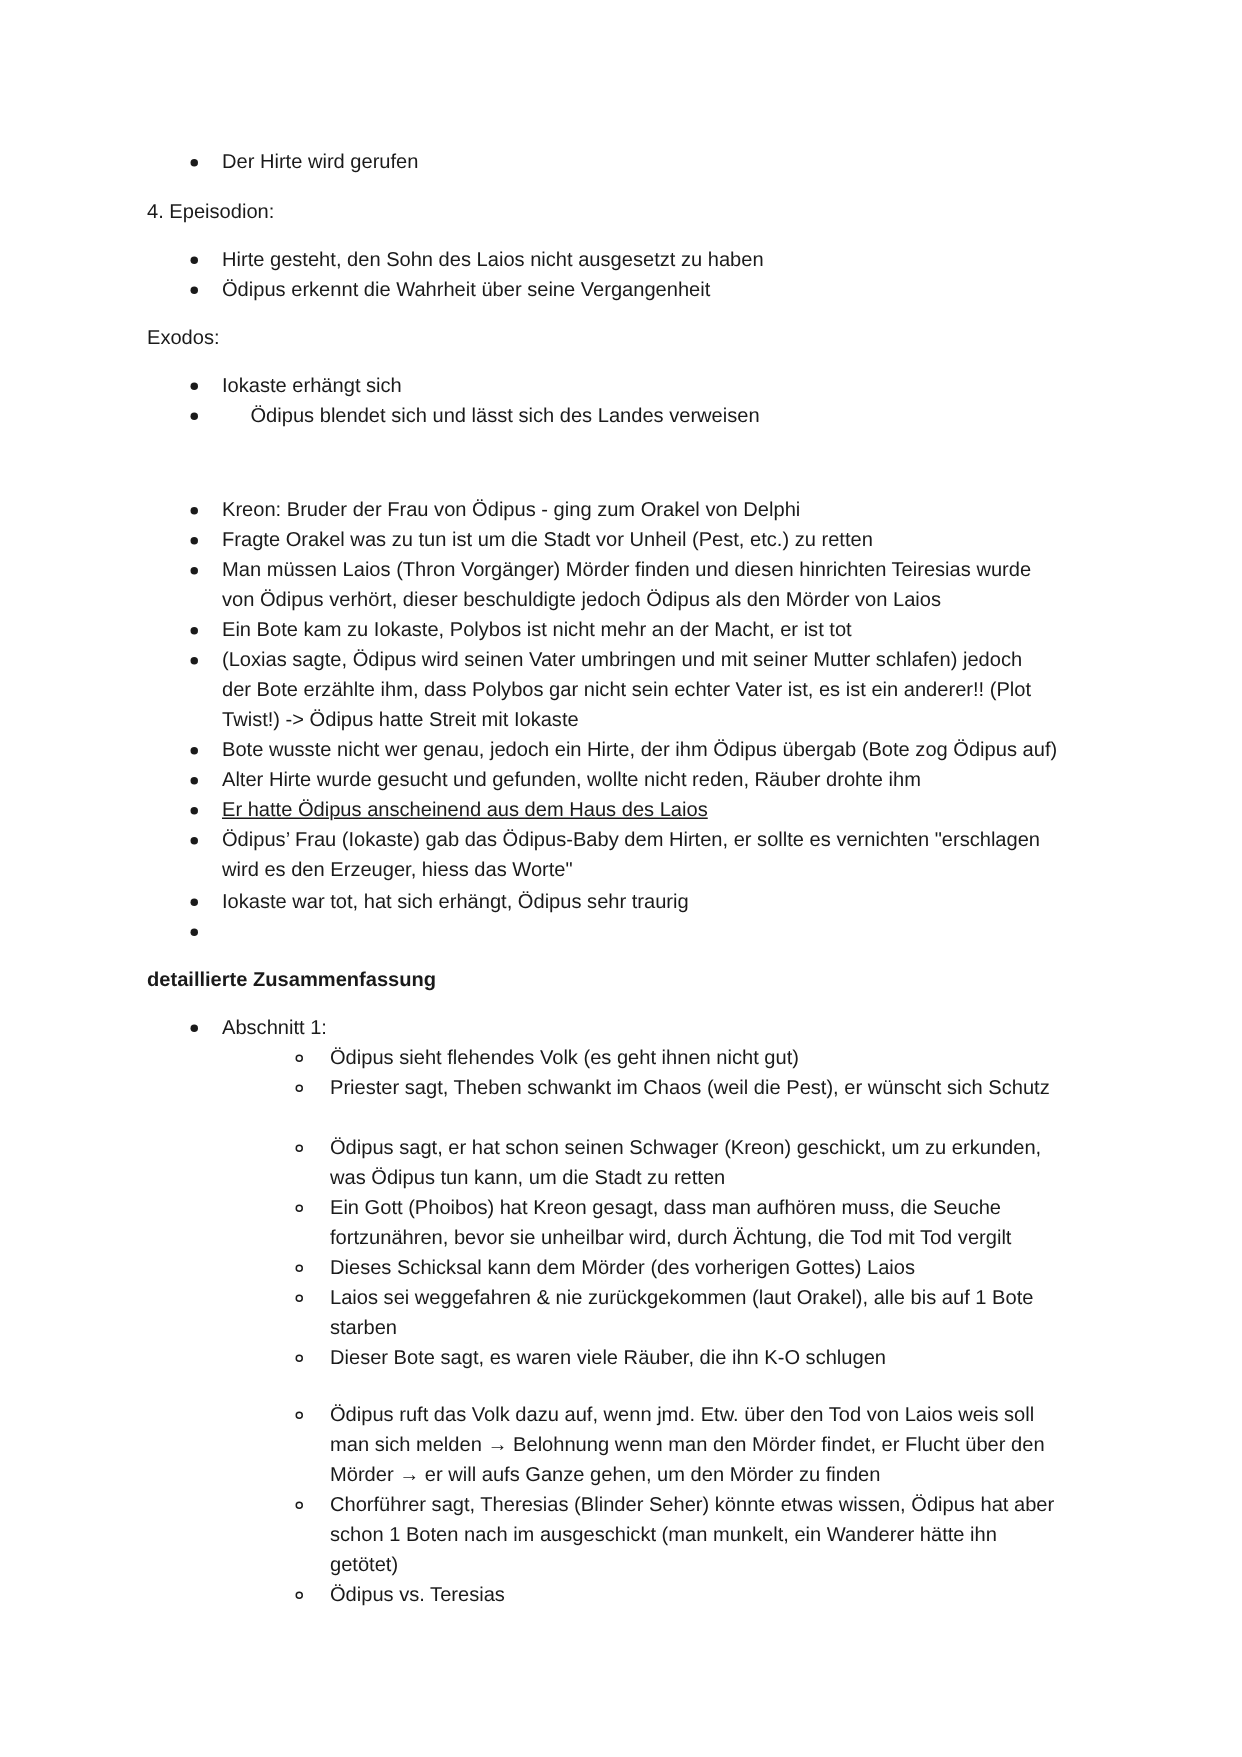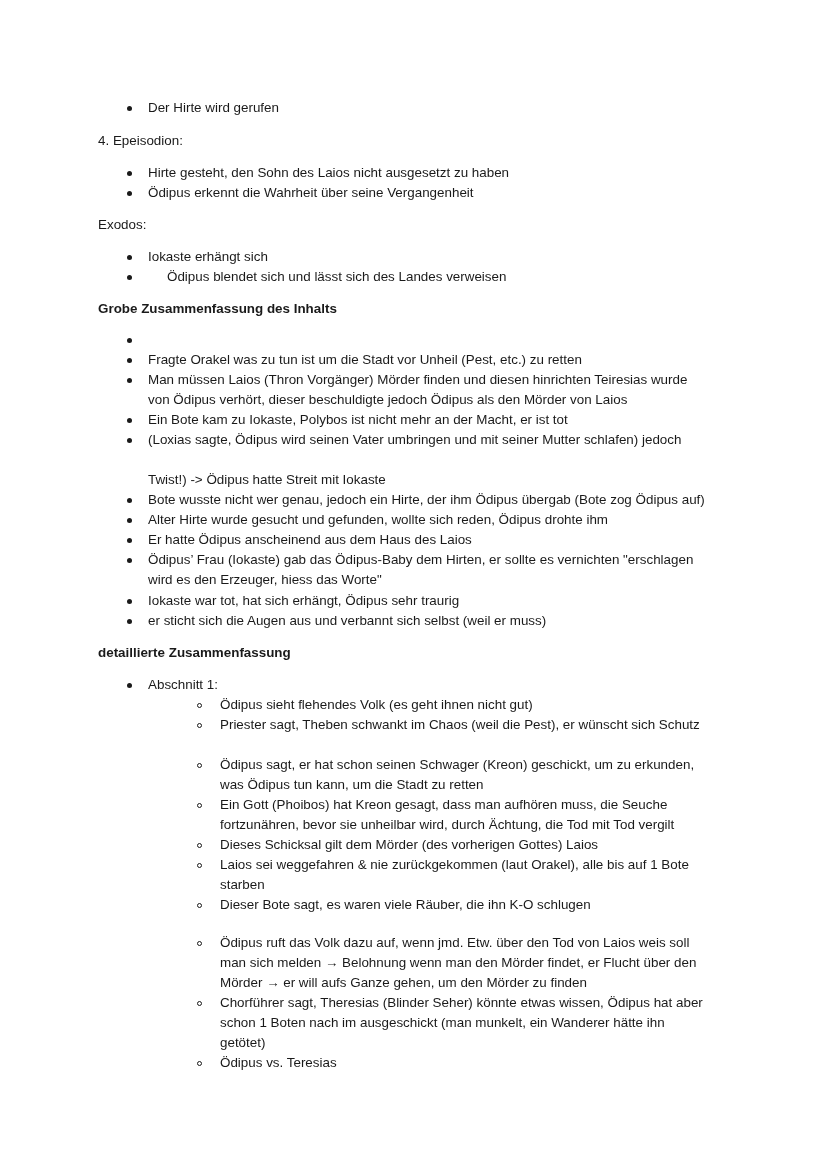--- a/index.html
+++ b/index.html
@@ -23,60 +23,60 @@
     <div class="line" style="left: 98px; top: 131px;">4. Epeisodion:</div>
     <span class="bullet" style="left: 127px; top: 171px;"></span>
     <div class="line" style="left: 148px; top: 163px;">Hirte gesteht, den Sohn des Laios nicht ausgesetzt zu haben</div>
     <span class="bullet" style="left: 127px; top: 191px;"></span>
     <div class="line" style="left: 148px; top: 183px;">Ödipus erkennt die Wahrheit über seine Vergangenheit</div>
     <div class="line" style="left: 98px; top: 215px;">Exodos:</div>
     <span class="bullet" style="left: 127px; top: 255px;"></span>
     <div class="line" style="left: 148px; top: 247px;">Iokaste erhängt sich</div>
     <span class="bullet" style="left: 127px; top: 275px;"></span>
     <div class="line" style="left: 148px; top: 267px; margin-left: 19px;">Ödipus blendet sich und lässt sich des Landes verweisen</div>
-    <div class="line bold" style="left: 98px; top: 299px;">Grobe Zusammenfassung des Inhalts</div>
     <span class="bullet" style="left: 127px; top: 338px;"></span>
+    <div class="line" style="left: 148px; top: 330px;">Kreon: Bruder der Frau von Ödipus - ging zum Orakel von Delphi</div>
     <span class="bullet" style="left: 127px; top: 358px;"></span>
     <div class="line" style="left: 148px; top: 350px;">Fragte Orakel was zu tun ist um die Stadt vor Unheil (Pest, etc.) zu retten</div>
     <span class="bullet" style="left: 127px; top: 378px;"></span>
     <div class="line" style="left: 148px; top: 390px;">von Ödipus verhört, dieser beschuldigte jedoch Ödipus als den Mörder von Laios</div>
     <div class="line" style="left: 148px; top: 370px;">Man müssen Laios (Thron Vorgänger) Mörder finden und diesen hinrichten Teiresias wurde</div>
     <span class="bullet" style="left: 127px; top: 418px;"></span>
     <div class="line" style="left: 148px; top: 410px;">Ein Bote kam zu Iokaste, Polybos ist nicht mehr an der Macht, er ist tot</div>
     <span class="bullet" style="left: 127px; top: 438px;"></span>
     <div class="line" style="left: 148px; top: 430px;">(Loxias sagte, Ödipus wird seinen Vater umbringen und mit seiner Mutter schlafen) jedoch</div>
+    <div class="line" style="left: 148px; top: 450px;">der Bote erzählte ihm, dass Polybos gar nicht sein echter Vater ist, es ist ein anderer!! (Plot</div>
     <div class="line" style="left: 148px; top: 470px;">Twist!) -&gt; Ödipus hatte Streit mit Iokaste</div>
     <span class="bullet" style="left: 127px; top: 498px;"></span>
     <div class="line" style="left: 148px; top: 490px;">Bote wusste nicht wer genau, jedoch ein Hirte, der ihm Ödipus übergab (Bote zog Ödipus auf)</div>
     <span class="bullet" style="left: 127px; top: 518px;"></span>
-    <div class="line" style="left: 148px; top: 510px;">Alter Hirte wurde gesucht und gefunden, wollte sich reden, Ödipus drohte ihm</div>
+    <div class="line" style="left: 148px; top: 510px;">Alter Hirte wurde gesucht und gefunden, wollte nicht reden, Räuber drohte ihm</div>
     <span class="bullet" style="left: 127px; top: 538px;"></span>
-    <div class="line" style="left: 148px; top: 530px;">Er hatte Ödipus anscheinend aus dem Haus des Laios</div>
+    <div class="line" style="left: 148px; top: 530px; text-decoration: underline;">Er hatte Ödipus anscheinend aus dem Haus des Laios</div>
     <span class="bullet" style="left: 127px; top: 558px;"></span>
     <div class="line" style="left: 148px; top: 550px;">Ödipus’ Frau (Iokaste) gab das Ödipus-Baby dem Hirten, er sollte es vernichten "erschlagen</div>
     <div class="line" style="left: 148px; top: 570px;">wird es den Erzeuger, hiess das Worte"</div>
     <span class="bullet" style="left: 127px; top: 599px;"></span>
     <div class="line" style="left: 148px; top: 591px;">Iokaste war tot, hat sich erhängt, Ödipus sehr traurig</div>
     <span class="bullet" style="left: 127px; top: 619px;"></span>
-    <div class="line" style="left: 148px; top: 611px;">er sticht sich die Augen aus und verbannt sich selbst (weil er muss)</div>
     <div class="line bold" style="left: 98px; top: 643px;">detaillierte Zusammenfassung</div>
     <span class="bullet" style="left: 127px; top: 683px;"></span>
     <div class="line" style="left: 148px; top: 675px;">Abschnitt 1:</div>
     <span class="circle" style="left: 197px; top: 703px;"></span>
     <div class="line" style="left: 220px; top: 695px;">Ödipus sieht flehendes Volk (es geht ihnen nicht gut)</div>
     <span class="circle" style="left: 197px; top: 723px;"></span>
     <div class="line" style="left: 220px; top: 715px;">Priester sagt, Theben schwankt im Chaos (weil die Pest), er wünscht sich Schutz</div>
     <span class="circle" style="left: 197px; top: 763px;"></span>
     <div class="line" style="left: 220px; top: 755px;">Ödipus sagt, er hat schon seinen Schwager (Kreon) geschickt, um zu erkunden,</div>
     <div class="line" style="left: 220px; top: 775px;">was Ödipus tun kann, um die Stadt zu retten</div>
     <span class="circle" style="left: 197px; top: 803px;"></span>
     <div class="line" style="left: 220px; top: 795px;">Ein Gott (Phoibos) hat Kreon gesagt, dass man aufhören muss, die Seuche</div>
     <div class="line" style="left: 220px; top: 815px;">fortzunähren, bevor sie unheilbar wird, durch Ächtung, die Tod mit Tod vergilt</div>
     <span class="circle" style="left: 197px; top: 843px;"></span>
-    <div class="line" style="left: 220px; top: 835px;">Dieses Schicksal gilt dem Mörder (des vorherigen Gottes) Laios</div>
+    <div class="line" style="left: 220px; top: 835px;">Dieses Schicksal kann dem Mörder (des vorherigen Gottes) Laios</div>
     <span class="circle" style="left: 197px; top: 863px;"></span>
     <div class="line" style="left: 220px; top: 855px;">Laios sei weggefahren &amp; nie zurückgekommen (laut Orakel), alle bis auf 1 Bote</div>
     <div class="line" style="left: 220px; top: 875px;">starben</div>
     <span class="circle" style="left: 197px; top: 903px;"></span>
     <div class="line" style="left: 220px; top: 895px;">Dieser Bote sagt, es waren viele Räuber, die ihn K-O schlugen</div>
     <span class="circle" style="left: 197px; top: 941px;"></span>
     <div class="line" style="left: 220px; top: 933px;">Ödipus ruft das Volk dazu auf, wenn jmd. Etw. über den Tod von Laios weis soll</div>
     <div class="line" style="left: 220px; top: 953px;">man sich melden → Belohnung wenn man den Mörder findet, er Flucht über den</div>
     <div class="line" style="left: 220px; top: 973px;">Mörder → er will aufs Ganze gehen, um den Mörder zu finden</div>
     <span class="circle" style="left: 197px; top: 1001px;"></span>

